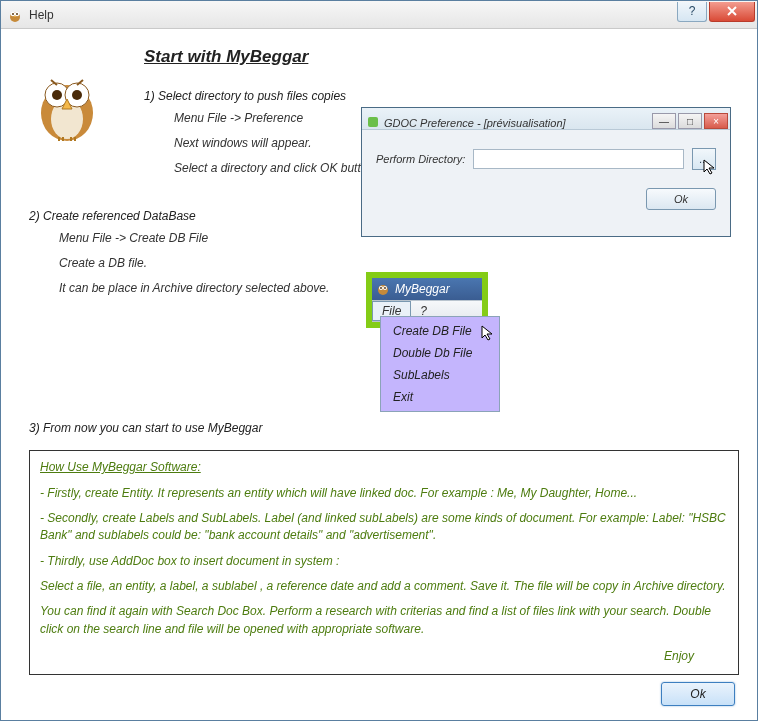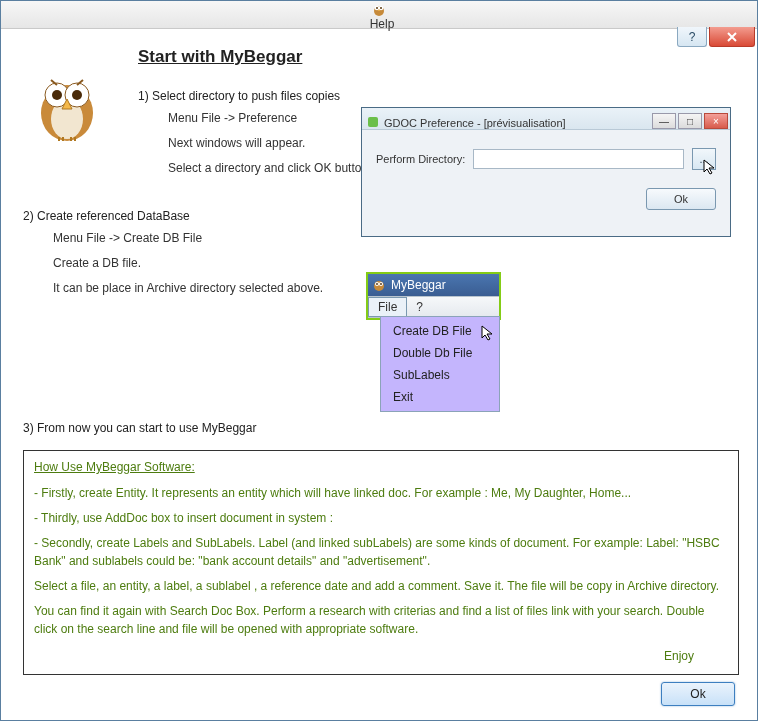--- a/index.html
+++ b/index.html
@@ -17,21 +17,20 @@
     background: #fff;
     position: relative;
   }
   .titlebar {
     height: 28px;
     background: linear-gradient(#f7f7f7, #e6e6e6);
     border-bottom: 1px solid #c9c9c9;
     display: flex;
     align-items: center;
     padding-left: 6px;
-    flex-direction: column;
   }
   .titlebar .owl-small {
     width: 16px; height: 16px; margin-right: 6px;
     display:flex;align-items:center;justify-content:center;
   }
   .titlebar .title { font-size: 12px; color: #333; }
   .titlebar .controls {
     margin-left: auto;
     display: flex; align-items: stretch; height: 22px;
     margin-right: 2px; margin-top: -4px;
@@ -44,21 +43,22 @@
     display:flex;align-items:center;justify-content:center;
     font-size:12px;color:#2a4b66;
   }
   .tb-btn.close {
     width: 46px;
     background: linear-gradient(#f39c8f,#d94a36);
     border-color: #b93b2a; color:#fff; font-weight:bold;
   }
   .content {
     position: absolute; top:28px; left:0; right:0; bottom:0;
-    padding: 10px 18px 12px 22px;
+    padding: 10px 18px 12px 28px;
+    font-style: italic;
   }
   .heading {
     font-size: 17px; font-weight: bold; text-decoration: underline;
     color: #222; margin-top:8px;
   }
   .owl-big { position:absolute; left:30px; top:36px; }
   .intro-block { margin-left: 115px; }
   .step {
     margin-top: 22px; color:#333;
   }
@@ -92,22 +92,22 @@
   .cursor-arrow {
     position:absolute; font-size:14px; color:#000;
   }
   .pref-ok-row { display:flex; justify-content:flex-end; margin-top:18px; }
   .btn-std {
     min-width:70px;height:22px;border:1px solid #7a98b0;background:linear-gradient(#f7fafd,#dbe7f1);
     display:flex;align-items:center;justify-content:center;font-size:11px;color:#333;border-radius:3px;
   }
   .app-window {
     position:absolute; left:365px; top:243px;
-    width:135px;
-    border:2px solid #84cc16;
+    width:122px;
+    border:6px solid #84cc16;
   }
   .app-title {
     height:22px; background:linear-gradient(#4a76b0,#3a5d92);
     color:#fff; display:flex; align-items:center; font-size:12px;
     padding-left:4px; gap:5px;
   }
   .menubar {
     height:22px; background:linear-gradient(#f6f8fa,#e5e9ee);
     display:flex; align-items:center; font-size:12px; color:#333;
     border-top:1px solid #b9c4ce; border-bottom:1px solid #b9c4ce;
@@ -264,22 +264,22 @@
         </svg>
     </span>
 
     <div class="step step3">
       <div class="step-title">3) From now you can start to use MyBeggar</div>
     </div>
 
     <div class="howuse-box">
       <div class="hu-title">How Use MyBeggar Software:</div>
       <p>- Firstly, create Entity. It represents an entity which will have linked doc. For example : Me, My Daughter, Home...</p>
+      <p>- Secondly, create Labels and SubLabels. Label (and linked subLabels) are some kinds of document. For example: Label: "HSBC Bank" and sublabels could be: "bank account details" and "advertisement".</p>
       <p>- Thirdly, use AddDoc box to insert document in system :</p>
-      <p>- Secondly, create Labels and SubLabels. Label (and linked subLabels) are some kinds of document. For example: Label: "HSBC Bank" and sublabels could be: "bank account details" and "advertisement".</p>
       <p>Select a file, an entity, a label, a sublabel , a reference date and add a comment. Save it. The file will be copy in Archive directory.</p>
       <p>You can find it again with Search Doc Box. Perform a research with criterias and find a list of files link with your search. Double click on the search line and file will be opened with appropriate software.</p>
       <div class="enjoy">Enjoy</div>
     </div>
 
     <div class="bottom-ok">Ok</div>
   </div>
 </div>
 
 </body></html>

